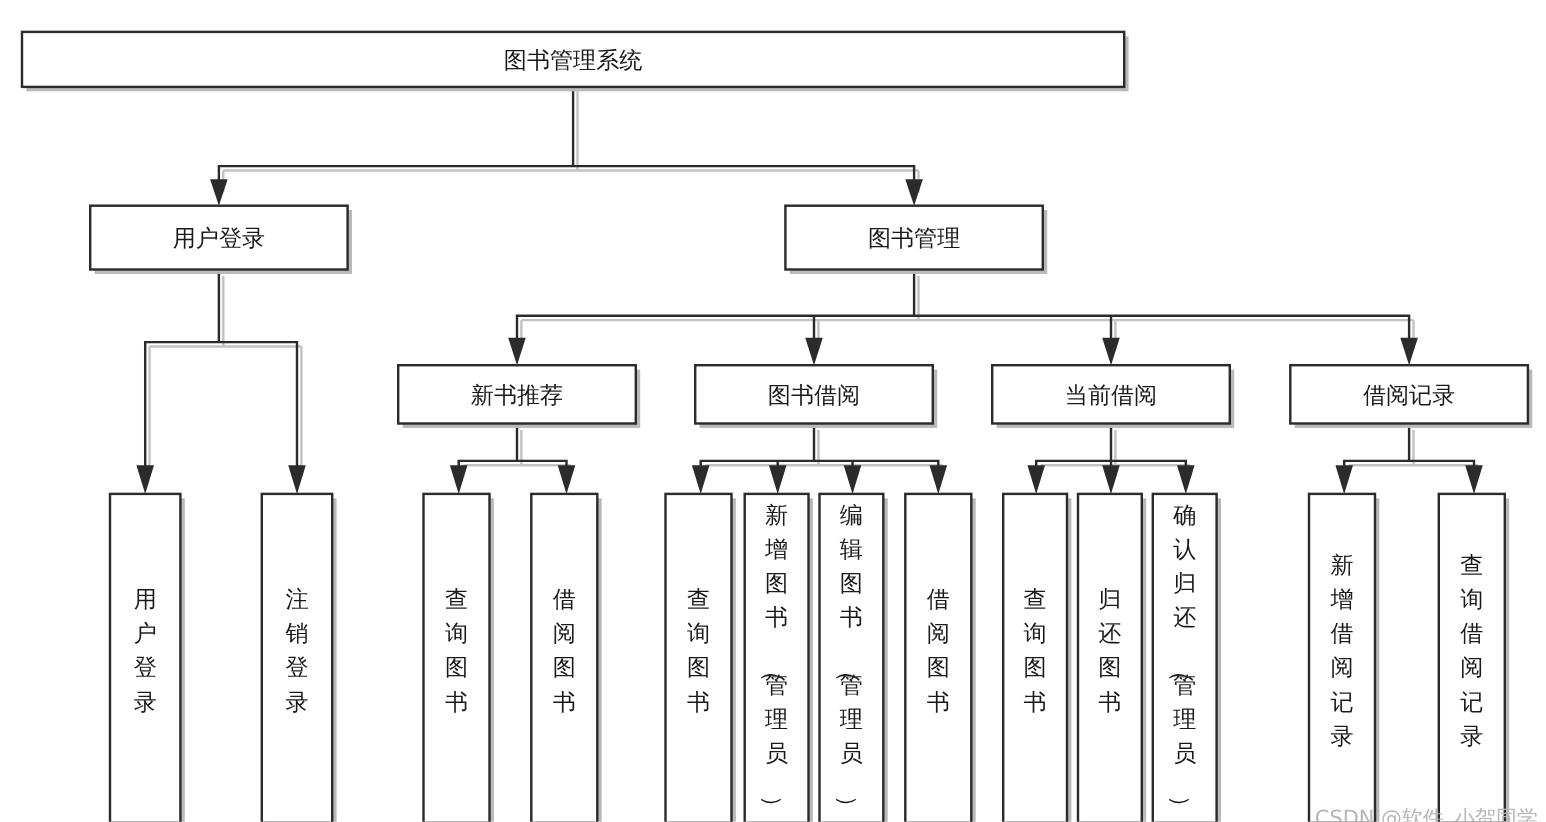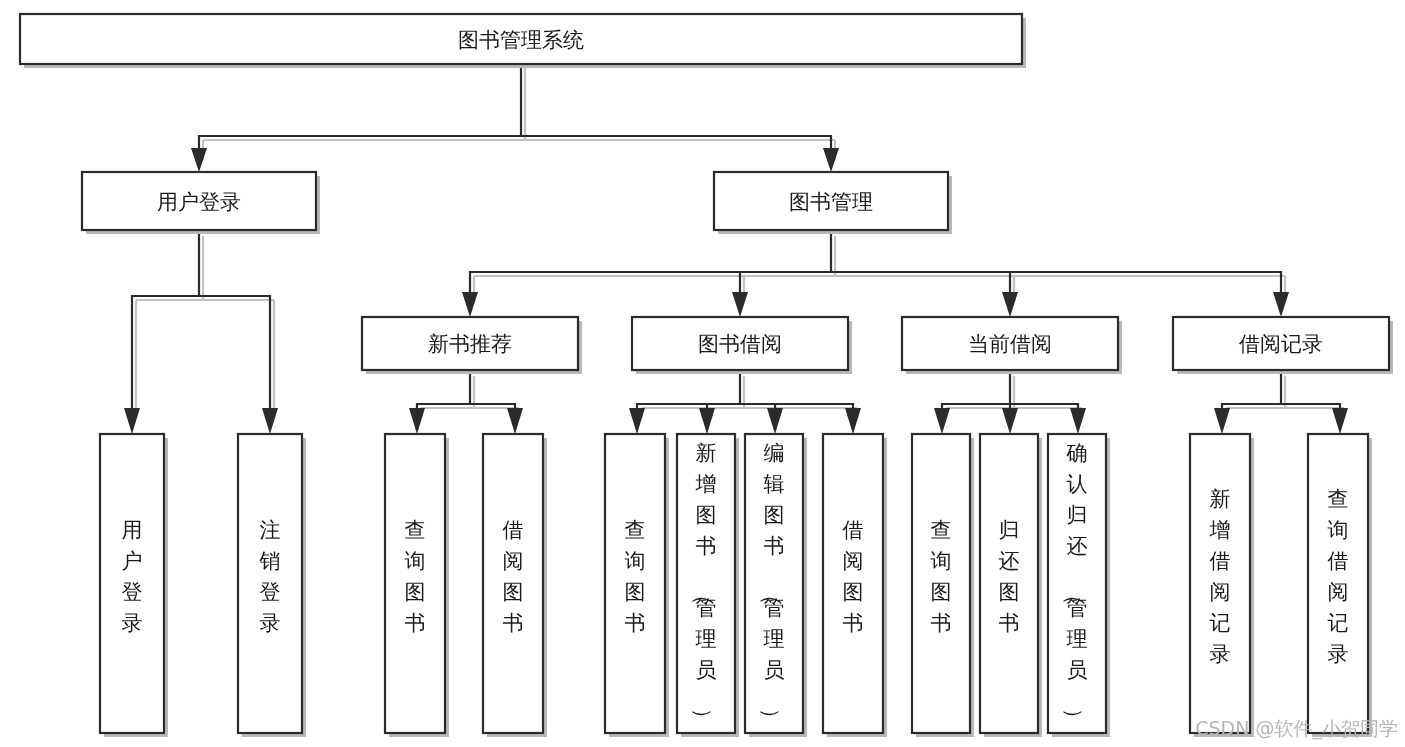--- a/index.html
+++ b/index.html
@@ -11,21 +11,21 @@
   body {
     width: 1405px;
     height: 747px;
     position: relative;
     overflow: hidden;
     font-family: "DejaVu Sans", "Liberation Sans", sans-serif;
   }
   #diagram-root {
     position: absolute;
     left: 0;
-    top: 0;
+    top: 15px;
     width: 1405px;
     height: 636px;
   }
   svg.flow-svg {
     display: block;
     width: 1405px;
     height: 747px;
   }
   .node-rect {
     fill: #ffffff;

